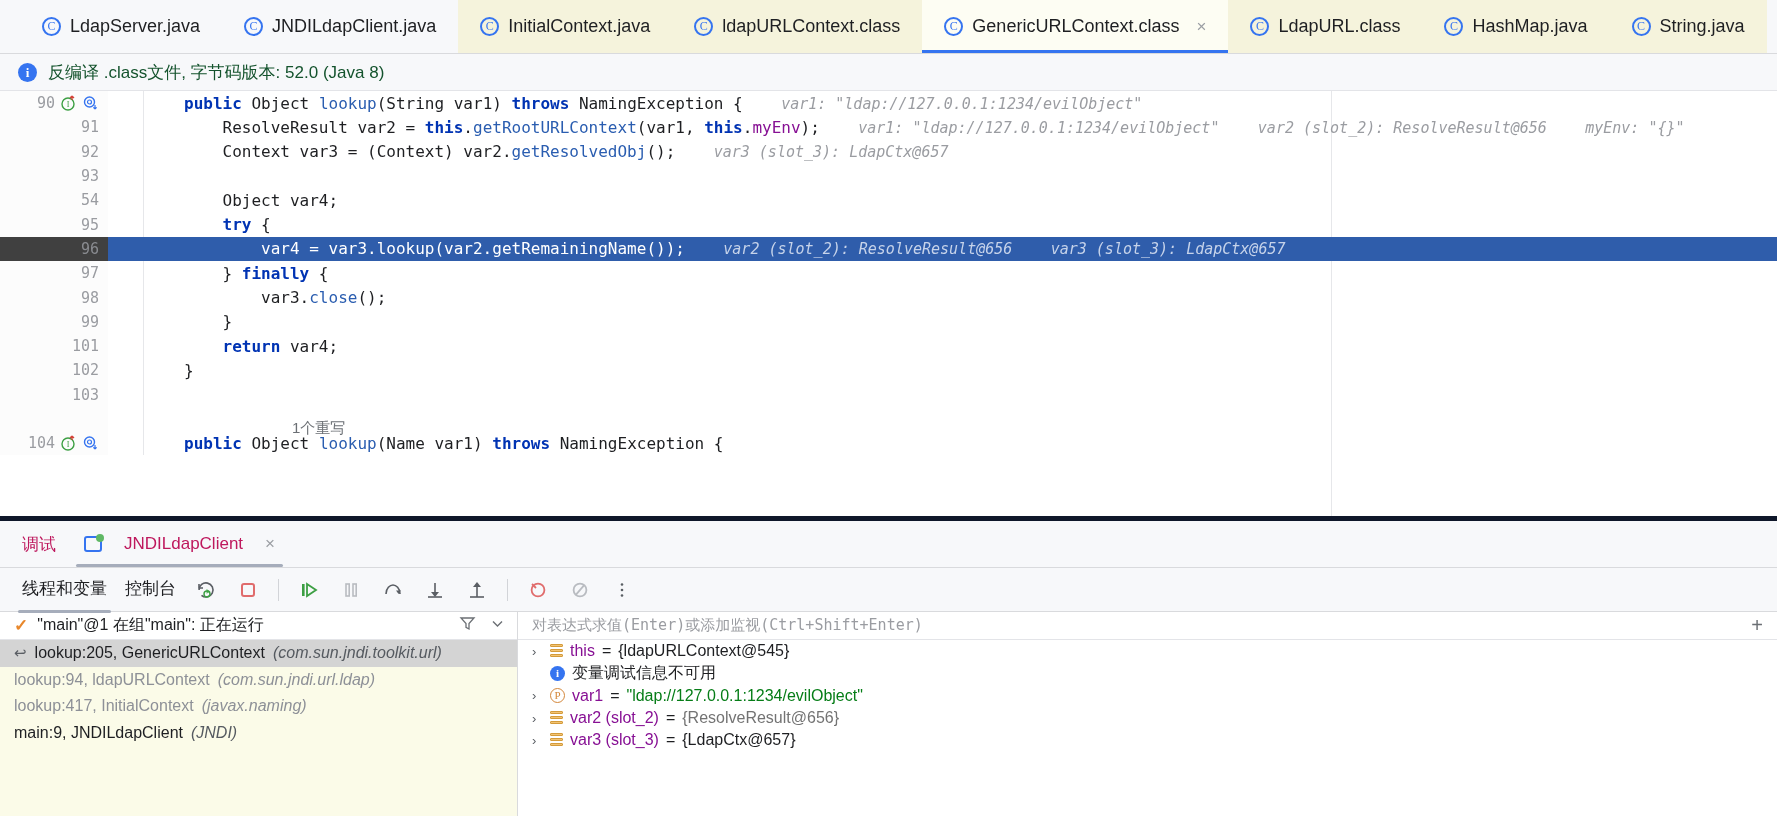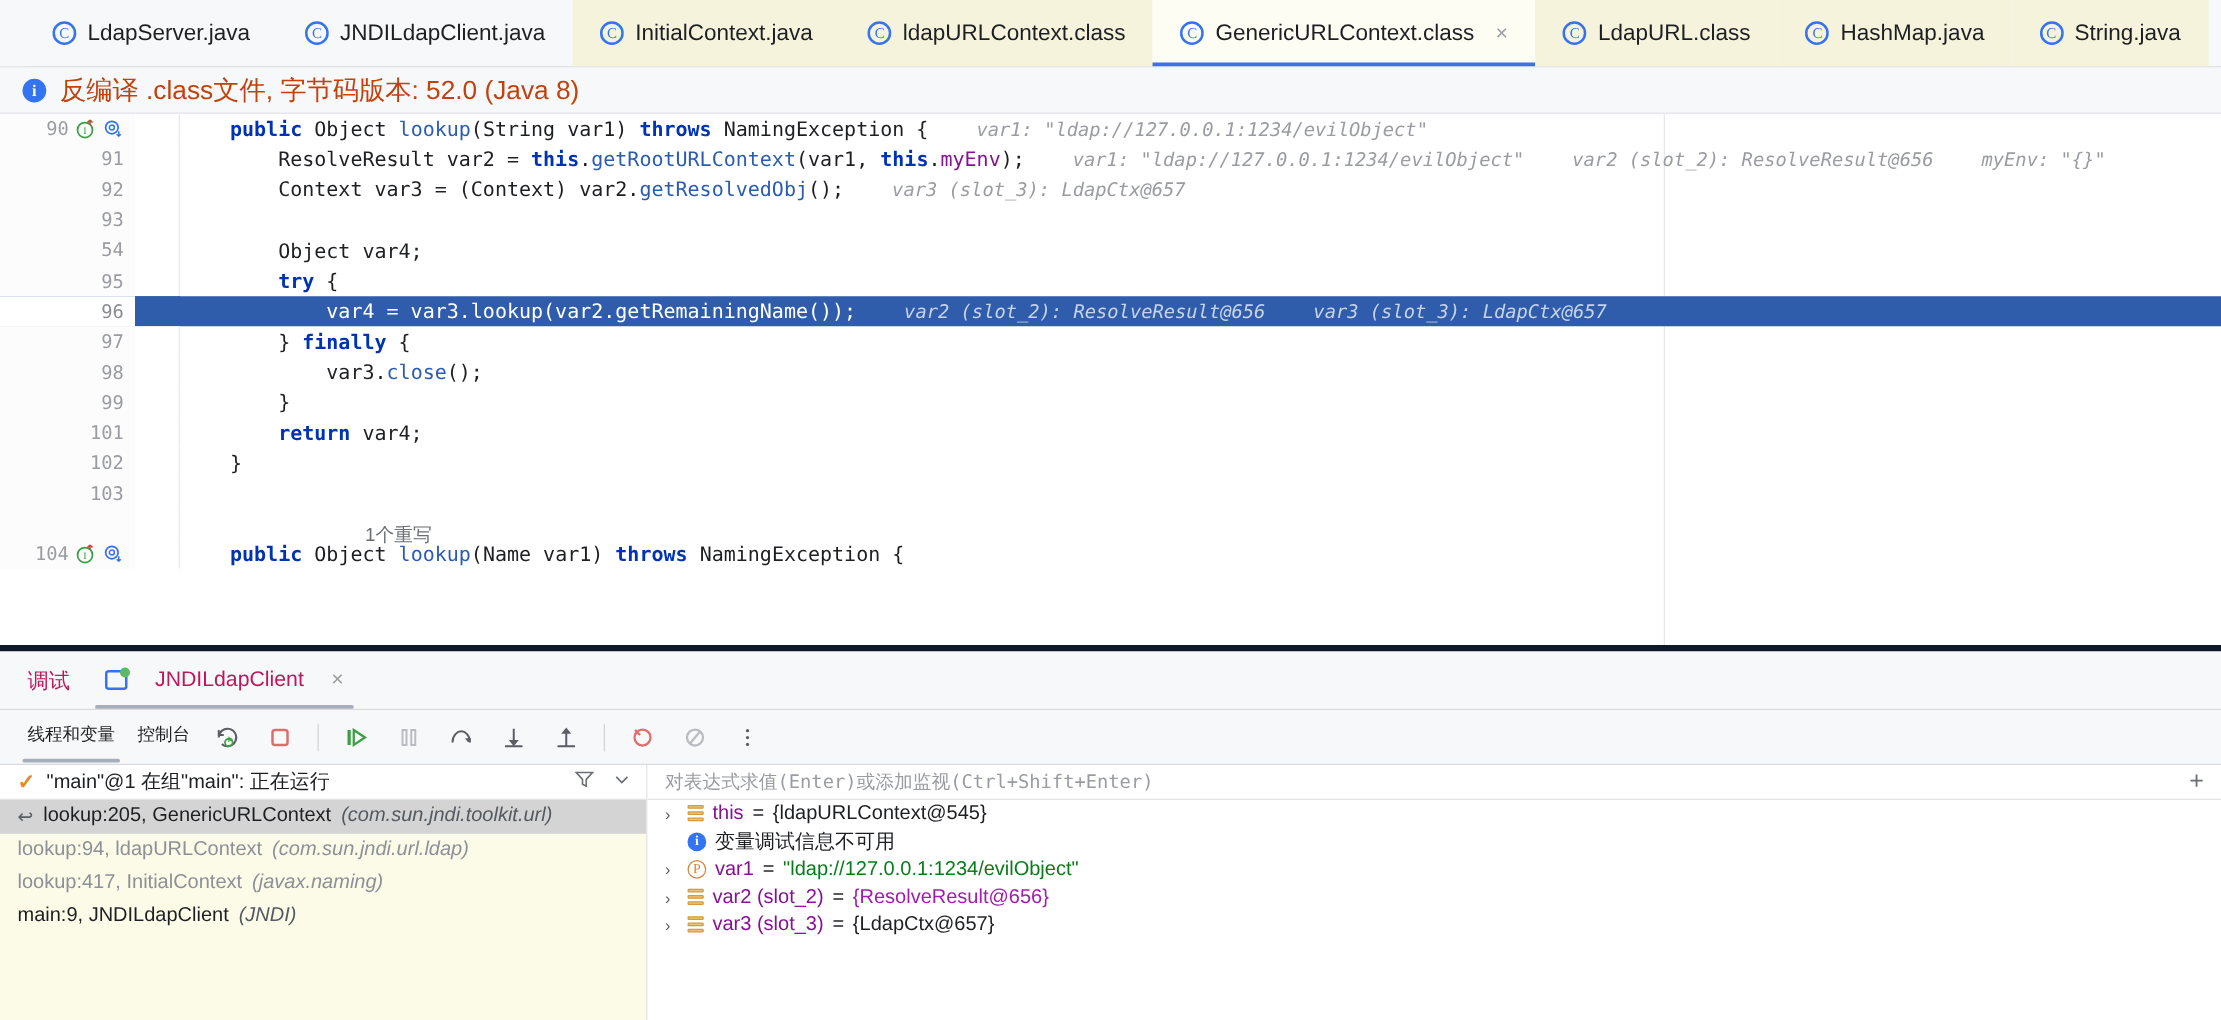--- a/index.html
+++ b/index.html
@@ -45,40 +45,40 @@
   .notice {
     height: 37px; background: #f7f8fa; border-bottom: 1px solid #e3e4e8;
     display: flex; align-items: center; gap: 11px; padding-left: 18px;
     flex: 0 0 auto; position: relative; z-index: 2;
   }
   .notice .infoicon {
     width: 19px; height: 19px; border-radius: 50%; background: #3574f0;
     color: #fff; font-size: 13px; font-weight: bold; line-height: 19px;
     text-align: center; font-family: "Liberation Serif", serif;
   }
-  .notice .ntext { font-size: 21px; color: #c2410c; }
+  .notice .ntext { font-size: 17px; color: #14532d; }
 
   
   .editor {
     flex: 1 1 auto; position: relative; background: #ffffff;
     overflow: hidden; border-bottom: 5px solid #0f172a;
   }
   .code-scroll { position: relative; width: 100%; height: 100%; }
   .line {
     position: relative; height: 24.3px; display: flex; align-items: center;
     white-space: nowrap; font-family: "DejaVu Sans Mono", monospace; font-size: 16px;
   }
   .line.cur { background: #2f5dab; }
   .gutter {
     width: 108px; flex: 0 0 108px; height: 100%;
     display: flex; align-items: center; justify-content: flex-end;
     gap: 5px; padding-right: 9px; background: #fcfcfc;
     font-family: "DejaVu Sans Mono", monospace; font-size: 15px; color: #9a9ca1;
   }
-  .line.cur .gutter { background: #ffffff; color: #8a8c91; }
+  .line.cur .gutter { background: #404040; color: #8a8c91; }
   .gico { width: 17px; height: 17px; display: inline-block; position: relative; }
   .gutter-sep {
     width: 36px; flex: 0 0 36px; height: 100%; background: #ffffff;
     border-right: 1px solid #e6e7ea;
   }
   .line.cur .gutter-sep { background: #2f5dab; border-right-color: #2f5dab; }
   .codetext { padding-left: 40px; position: relative; }
   .line.cur .codetext { color: #ffffff; }
 
   .kw   { color: #0033b3; font-weight: bold; }
@@ -124,21 +124,21 @@
   }
   .runicon:after {
     content: ""; position: absolute; right: -4px; top: -4px;
     width: 8px; height: 8px; border-radius: 50%; background: #5fb865;
   }
 
   .dbg-toolbar {
     height: 44px; display: flex; align-items: center; gap: 18px;
     padding-left: 22px; border-bottom: 1px solid #d9dadd; background: #f7f8fa;
   }
-  .dbg-toolbar .ttab { font-size: 14px; color: #1e1f22; position: relative; padding-bottom: 3px; }
+  .dbg-toolbar .ttab { font-size: 17px; color: #1e1f22; position: relative; padding-bottom: 3px; }
   .dbg-toolbar .ttab.sel:after {
     content: ""; position: absolute; left: -4px; right: -4px; bottom: -10px;
     height: 3px; background: #a6adbb; border-radius: 2px;
   }
   .tbtn { width: 24px; height: 24px; position: relative; display: inline-block; }
   .tsep { width: 1px; height: 22px; background: #d2d4d8; }
 
   .dbg-body { flex: 1 1 auto; display: flex; min-height: 0; }
   .frames-pane { width: 518px; flex: 0 0 518px; display: flex; flex-direction: column; border-right: 1px solid #d9dadd; }
   .thread-row {
@@ -540,21 +540,21 @@
             </div>
             <div class="varrow">
               <span class="chev">›</span>
               <span class="vicon-obj">
                 <i></i>
                 <i></i>
                 <i></i>
               </span>
               <span class="vname">var2 (slot_2)</span>
               <span class="veq"> = </span>
-              <span class="vval" style="color: #a21caf;">{ResolveResult@656}</span>
+              <span class="vval" style="color: #737373;">{ResolveResult@656}</span>
             </div>
             <div class="varrow">
               <span class="chev">›</span>
               <span class="vicon-obj">
                 <i></i>
                 <i></i>
                 <i></i>
               </span>
               <span class="vname">var3 (slot_3)</span>
               <span class="veq"> = </span>

